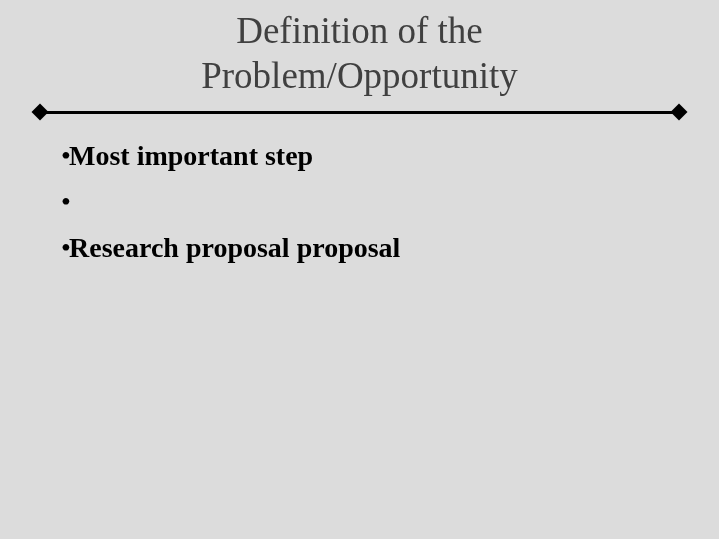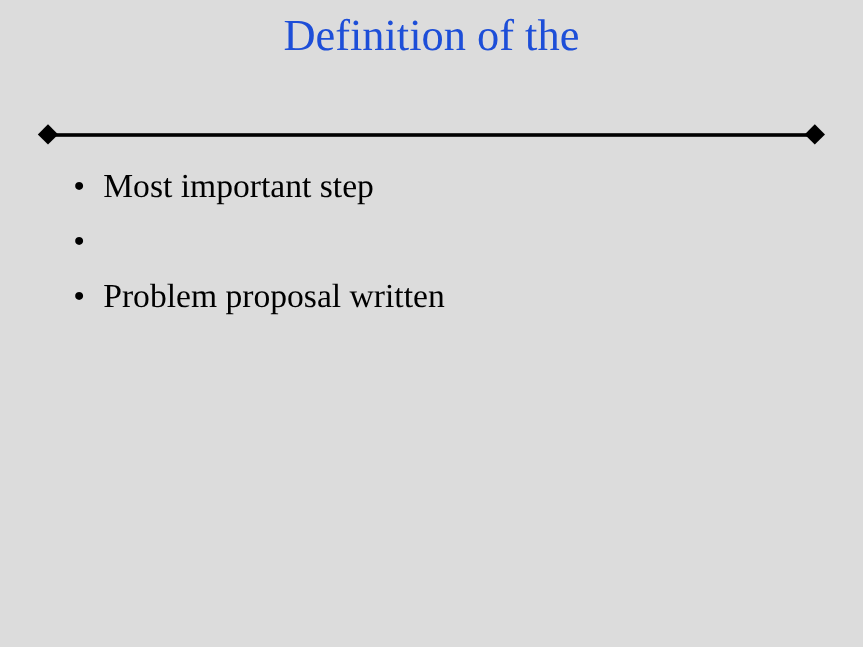--- a/index.html
+++ b/index.html
@@ -22,21 +22,21 @@
     background: #dcdcdc;
   }
 
   
   .slide-title {
     position: absolute;
     left: 0;
     top: 8px;
     width: 719px;
     text-align: center;
-    color: #1d4ed8;
+    color: #404040;
     font-family: "Liberation Serif", "DejaVu Serif", serif;
     font-size: 37px;
     line-height: 45px;
     font-weight: normal;
     letter-spacing: 0px;
     white-space: nowrap;
   }
   .slide-title .title-line {
     display: block;
   }
@@ -92,45 +92,47 @@
     left: 0;
     top: 0;
     width: 22px;
     line-height: 46px;
     text-align: center;
     font-size: 28px;
     color: #000000;
   }
   .bullet-item .bullet-text {
     display: inline-block;
-    margin-left: 31px;
+    margin-left: 14px;
+    font-weight: bold;
   }
 </style>
 </head>
 <body>
 
 <div class="slide">
 
   <div class="slide-title">
     <span class="title-line">Definition of the</span>
+    <span class="title-line">Problem/Opportunity</span>
   </div>
 
   <div class="divider">
     <span class="diamond left"></span>
     <span class="rule-line"></span>
     <span class="diamond right"></span>
   </div>
 
   <ul class="bullet-list">
     <li class="bullet-item">
       <span class="bullet-marker">•</span>
       <span class="bullet-text">Most important step</span>
     </li>
     <li class="bullet-item">
       <span class="bullet-marker">•</span>
     </li>
     <li class="bullet-item">
       <span class="bullet-marker">•</span>
-      <span class="bullet-text">Problem proposal written</span>
+      <span class="bullet-text">Research proposal proposal</span>
     </li>
   </ul>
 
 </div>
 
 </body></html>

